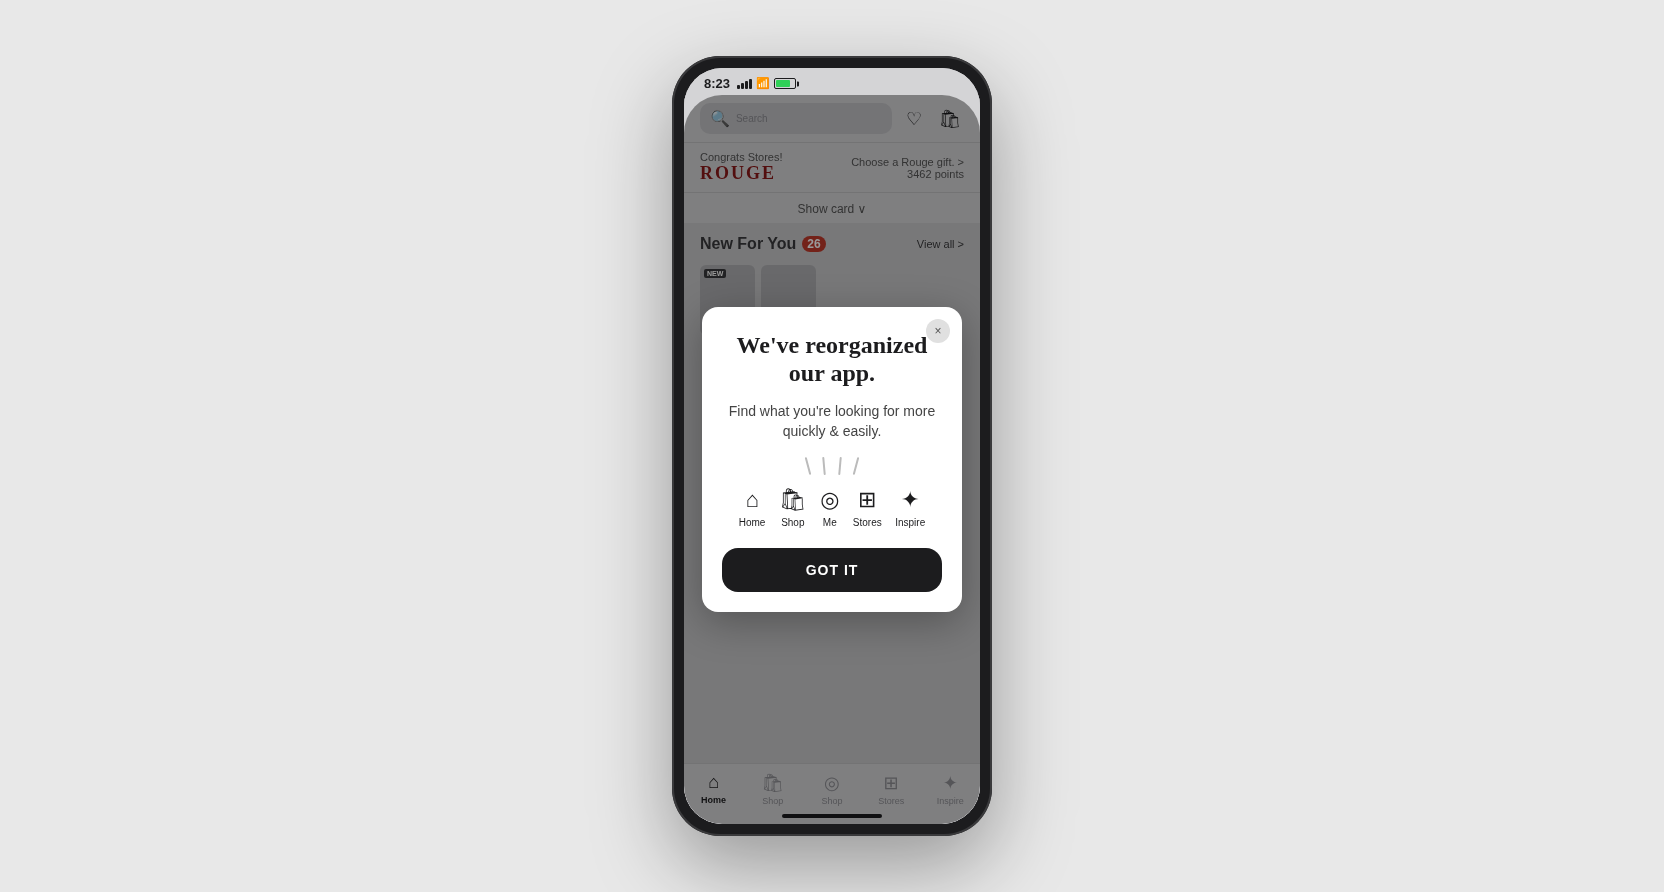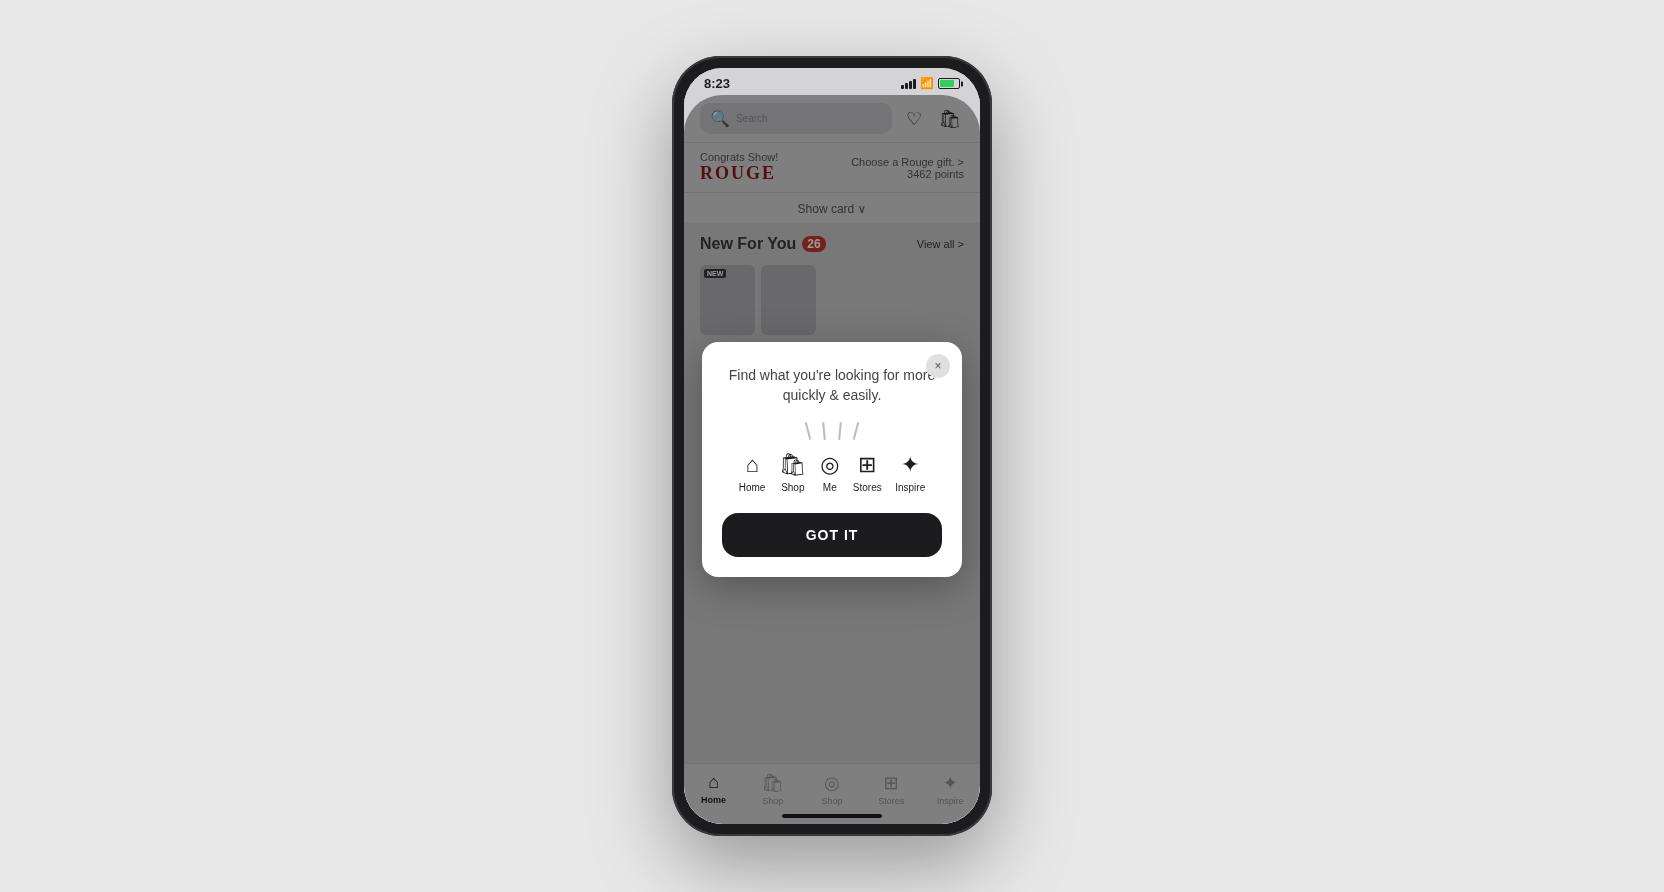--- a/index.html
+++ b/index.html
@@ -30,26 +30,26 @@
       border-radius: 38px;
       overflow: hidden;
       position: relative;
       display: flex;
       flex-direction: column;
     }
 
     
     .status-bar {
       display: flex;
-      justify-content: space-between;
       align-items: center;
       padding: 8px 20px 4px;
       background: #d4d4d6;
       font-size: 11px;
       font-weight: 600;
+      gap: 7px;
     }
     .status-time {
       font-size: 13px;
       font-weight: 700;
       color: #1c1c1e;
     }
     .status-icons {
       display: flex;
       align-items: center;
       gap: 4px;
@@ -417,21 +417,21 @@
         <div class="search-bar">
           <span>🔍</span>
           <span class="search-text">Search</span>
         </div>
         <div class="header-icon">♡</div>
         <div class="header-icon">🛍</div>
       </div>
 
       <div class="rouge-banner">
         <div class="rouge-left">
-          <span class="congrats-text">Congrats Show!</span>
+          <span class="congrats-text">Congrats Stores!</span>
           <span class="rouge-logo">ROUGE</span>
         </div>
         <div class="rouge-right">
           <span class="choose-gift">Choose a Rouge gift. &gt;</span>
           <span class="points-text">3462 points</span>
         </div>
       </div>
 
       <div class="show-card">
         <span class="show-card-text">Show card ∨</span>
@@ -480,20 +480,21 @@
         <div class="home-bar"></div>
       </div>
 
       <div class="modal-overlay">
         <div class="modal">
 
           <button class="modal-close">
             <span>×</span>
           </button>
 
+          <h2 class="modal-title">We've reorganized our app.</h2>
 
           <p class="modal-subtitle">Find what you're looking for more quickly &amp; easily.</p>
 
           
           <div class="arrows-decoration">
             <div style="width:2px;height:18px;background:#bbb;transform:rotate(-15deg);border-radius:1px;"></div>
             <div style="width:2px;height:18px;background:#bbb;transform:rotate(-5deg);border-radius:1px;"></div>
             <div style="width:2px;height:18px;background:#bbb;transform:rotate(5deg);border-radius:1px;"></div>
             <div style="width:2px;height:18px;background:#bbb;transform:rotate(15deg);border-radius:1px;"></div>
           </div>

